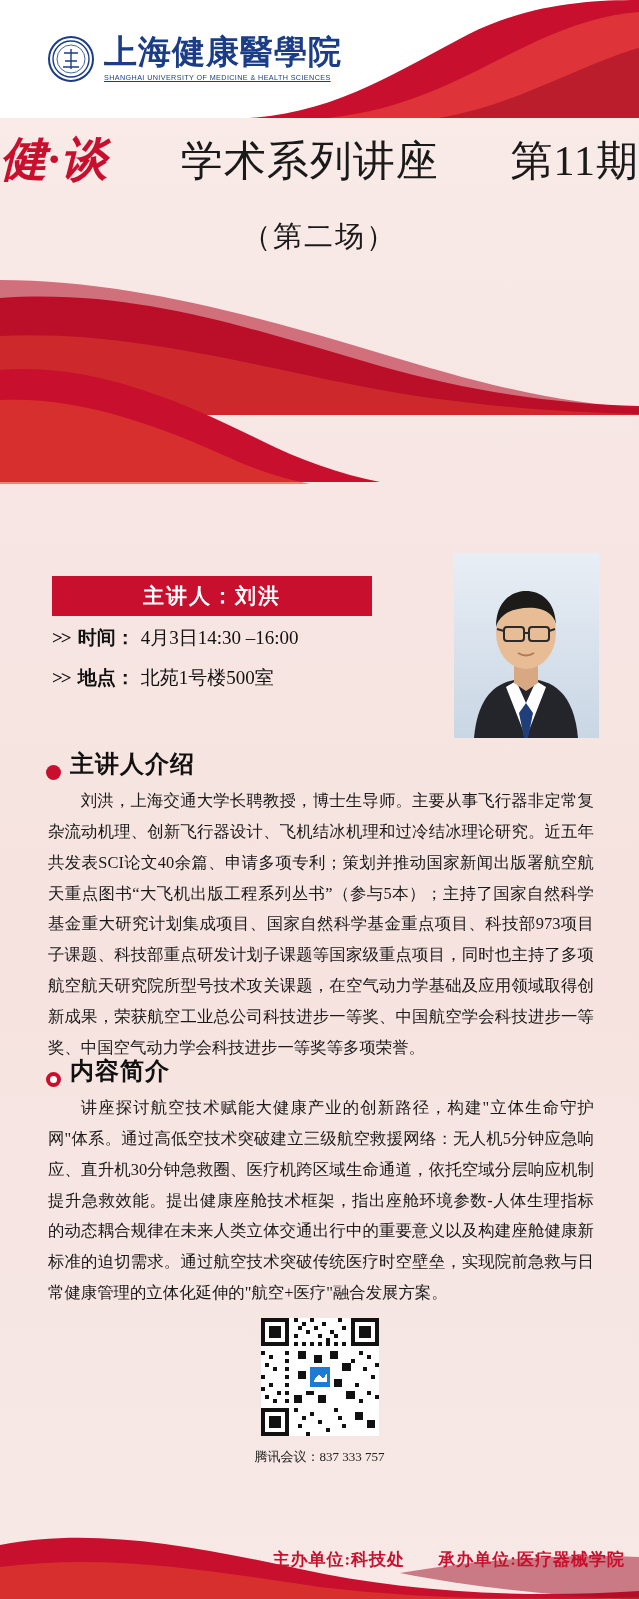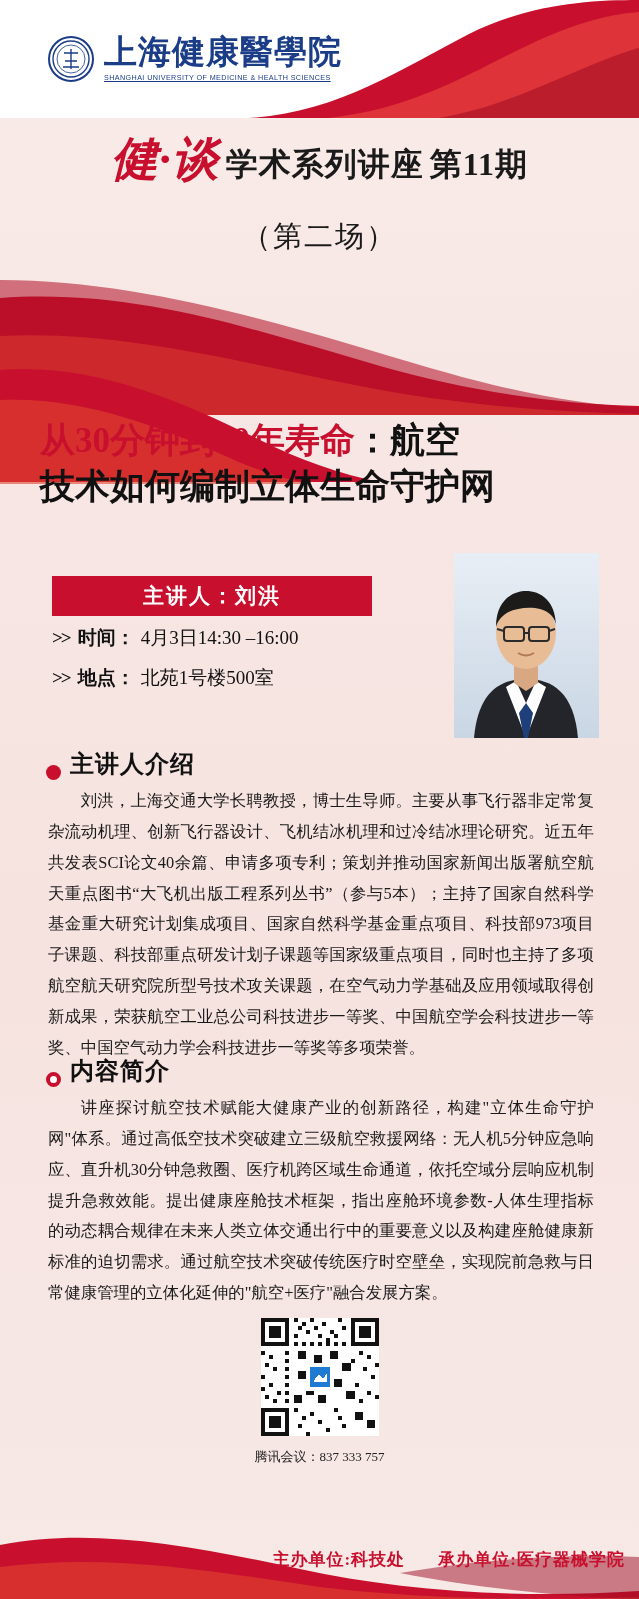--- a/index.html
+++ b/index.html
@@ -44,30 +44,30 @@
   }
   .logo-text-en {
     font-size:7.2px; color:#1b3c86; letter-spacing:0.4px; margin-top:4px;text-decoration:underline;
   }
 
   
   .jiantan-wrap {
     position:absolute; top:128px; left:0; width:639px; text-align:center;
   }
   .jiantan-line {
-    display:flex; align-items:baseline; justify-content:center; gap:6px;
+    display:flex; align-items:baseline; justify-content:space-between; gap:6px;
   }
   .jiantan {
     font-family:"Liberation Serif","DejaVu Serif",serif;
     font-size:47px; font-weight:bold; color:#c8102e;
     font-style:italic; letter-spacing:1px;
   }
   .series {
     font-family:"Liberation Serif","DejaVu Serif",serif;
-    font-size:32px; font-weight:bold; color:#1a1a1a; letter-spacing:1px;
+    font-size:42px; font-weight:normal; color:#1a1a1a; letter-spacing:1px;
   }
   .session {
     margin-top:26px;
     font-family:"Liberation Serif","DejaVu Serif",serif;
     font-size:29px; color:#1a1a1a; letter-spacing:2px;
   }
 
   
   .ribbon {
     position:absolute; left:0; top:280px; width:639px; height:135px;
@@ -207,26 +207,20 @@
     <path d="M0,18 C140,8 260,52 380,86 C470,112 560,124 639,126 L639,135 L0,135 Z" fill="#c8102e"></path>
     <path d="M0,0 C150,0 300,50 430,88 C520,114 580,124 639,128 L639,135 L0,135 Z" fill="#b00c24" opacity="0.55"></path>
     <path d="M0,56 C120,50 240,82 360,106 C450,124 550,132 639,134 L639,135 L0,135 Z" fill="#e0442f" opacity="0.5"></path>
   </svg>
   <svg style="position:absolute;left:0;top:250px;width:639px;height:240px" viewBox="0 0 639 240" preserveAspectRatio="none">
     <path d="M0,60 C130,40 250,110 370,160 C460,198 560,218 639,224 L639,240 L0,240 Z" fill="#c8102e" opacity="0.0"></path>
     <path d="M0,120 C90,112 180,150 260,190 C300,210 340,224 380,232 L0,232 Z" fill="#c8102e"></path>
     <path d="M0,150 C80,146 160,176 230,208 C260,222 290,230 310,234 L0,234 Z" fill="#e0442f" opacity="0.6"></path>
   </svg>
 
-  <div class="lecture-title">
-    <div class="lt-line">
-      <span class="lt-red">从30分钟到10年寿命</span><span class="lt-black">：航空</span>
-    </div>
-    <div class="lt-line lt-black">技术如何编制立体生命守护网</div>
-  </div>
 
   <div class="speaker-tag">主讲人：刘洪</div>
 
   <div class="portrait">
     <svg width="145" height="185" viewBox="0 0 145 185">
       <defs>
         <linearGradient id="bgp" x1="0" y1="0" x2="0" y2="1">
           <stop offset="0%" stop-color="#e8eef5"></stop>
           <stop offset="100%" stop-color="#c9d6e4"></stop>
         </linearGradient>

